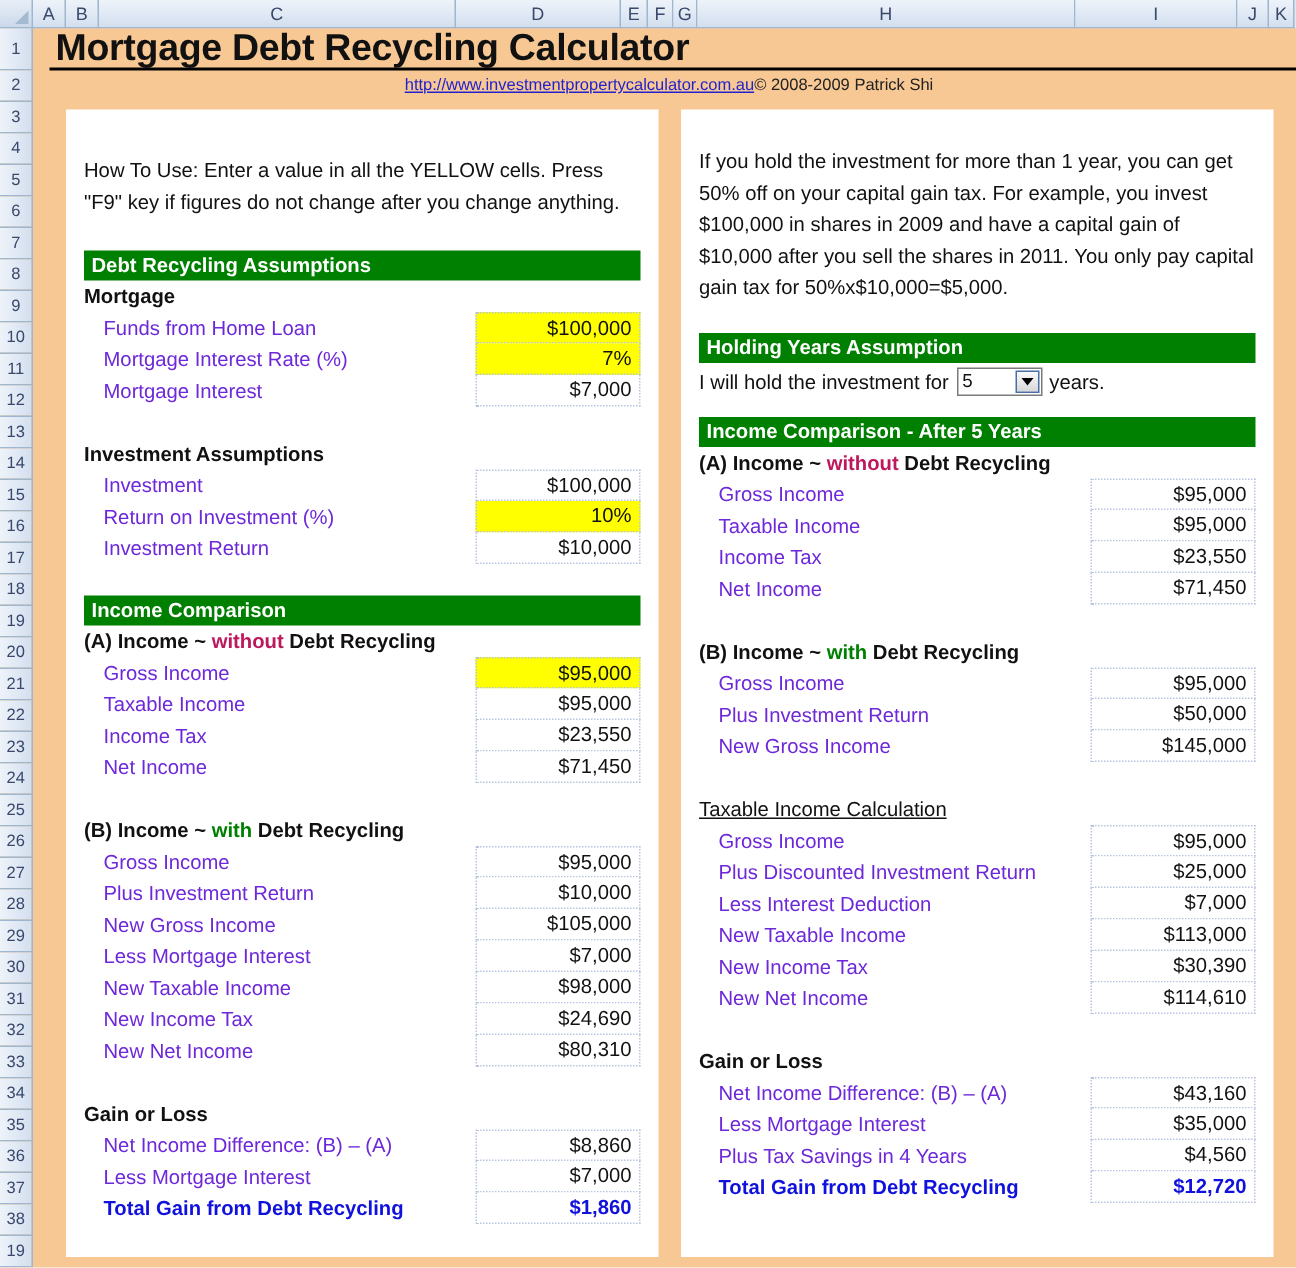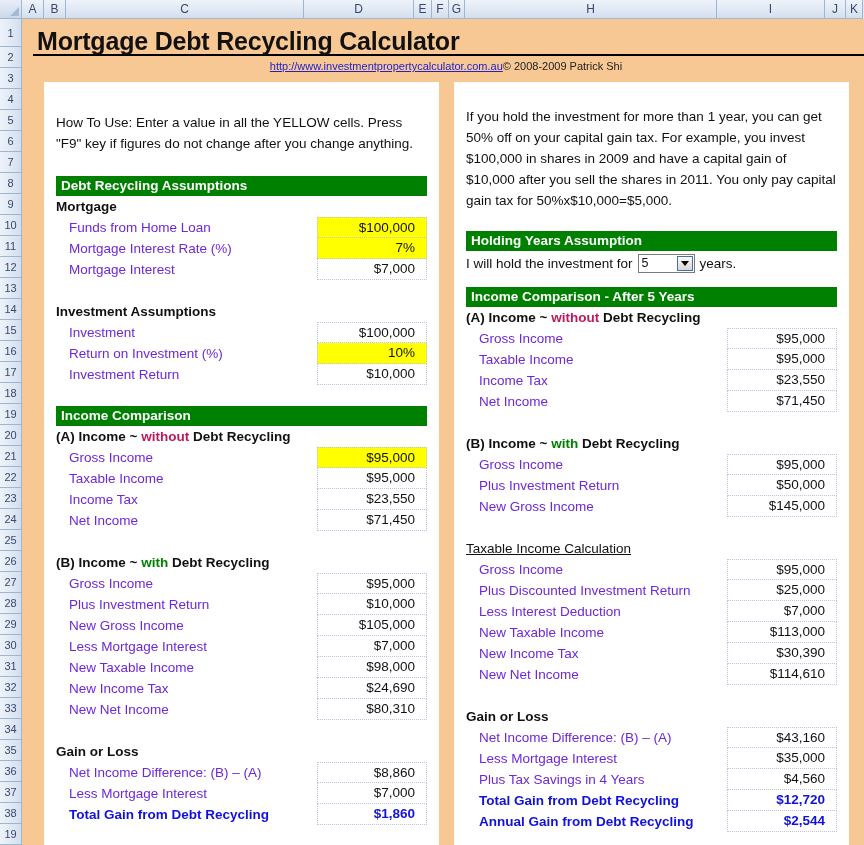--- a/index.html
+++ b/index.html
@@ -66,21 +66,21 @@
     font-size: 11px;
     color: #39486b;
     display: flex;
     align-items: center;
     justify-content: center;
   }
 
   
   .sheet {
     position: absolute;
-    top: 28px; left: 23px;
+    top: 19px; left: 23px;
     width: 841px;
     height: 714px;
     background: #f7c894;
   }
 
   
   .title-band {
     position: absolute;
     top: 0px; left: 10px;
     width: 831px; height: 28px;
@@ -177,21 +177,21 @@
     white-space: nowrap;
     flex: 1 1 auto;
   }
   .line .lbl.blue { color: #1111dd; font-weight: bold; }
   .val {
     width: 110px;
     flex: 0 0 110px;
     height: 21px;
     line-height: 20px;
     text-align: right;
-    padding-right: 11px;
+    padding-right: 5px;
     font-size: 13.5px;
     color: #111111;
     background: #ffffff;
     border: 1px dotted #b9c5e0;
     border-top: none;
   }
   .val.first { border-top: 1px dotted #b9c5e0; }
   .val.yellow { background: #ffff00; }
   .val.blue { color: #1111dd; font-weight: bold; }
 
@@ -542,22 +542,18 @@
               <div class="val">$35,000</div>
             </div>
             <div class="line">
               <div class="lbl">Plus Tax Savings in 4 Years</div>
               <div class="val">$4,560</div>
             </div>
             <div class="line">
               <div class="lbl blue">Total Gain from Debt Recycling</div>
               <div class="val blue">$12,720</div>
             </div>
-            <div class="line">
-              <div class="lbl blue">Annual Gain from Debt Recycling</div>
-              <div class="val blue">$2,544</div>
-            </div>
           </div>
       </div>
     </div>
 
   </div>
 </div>
 
 </body></html>

